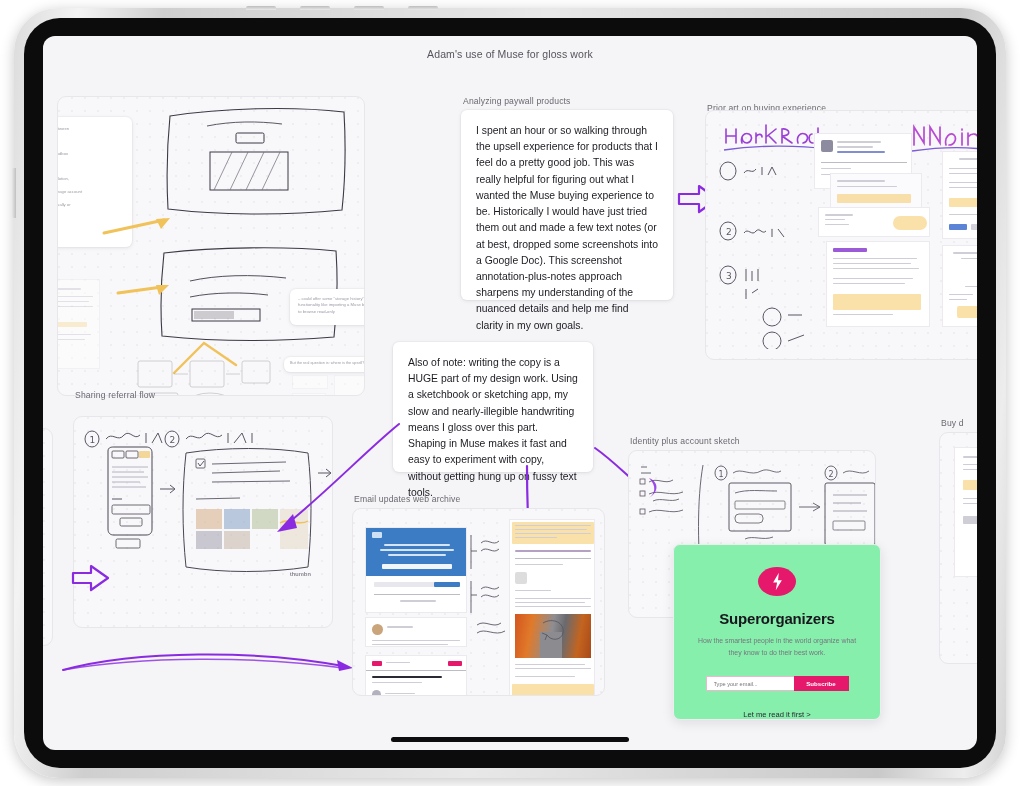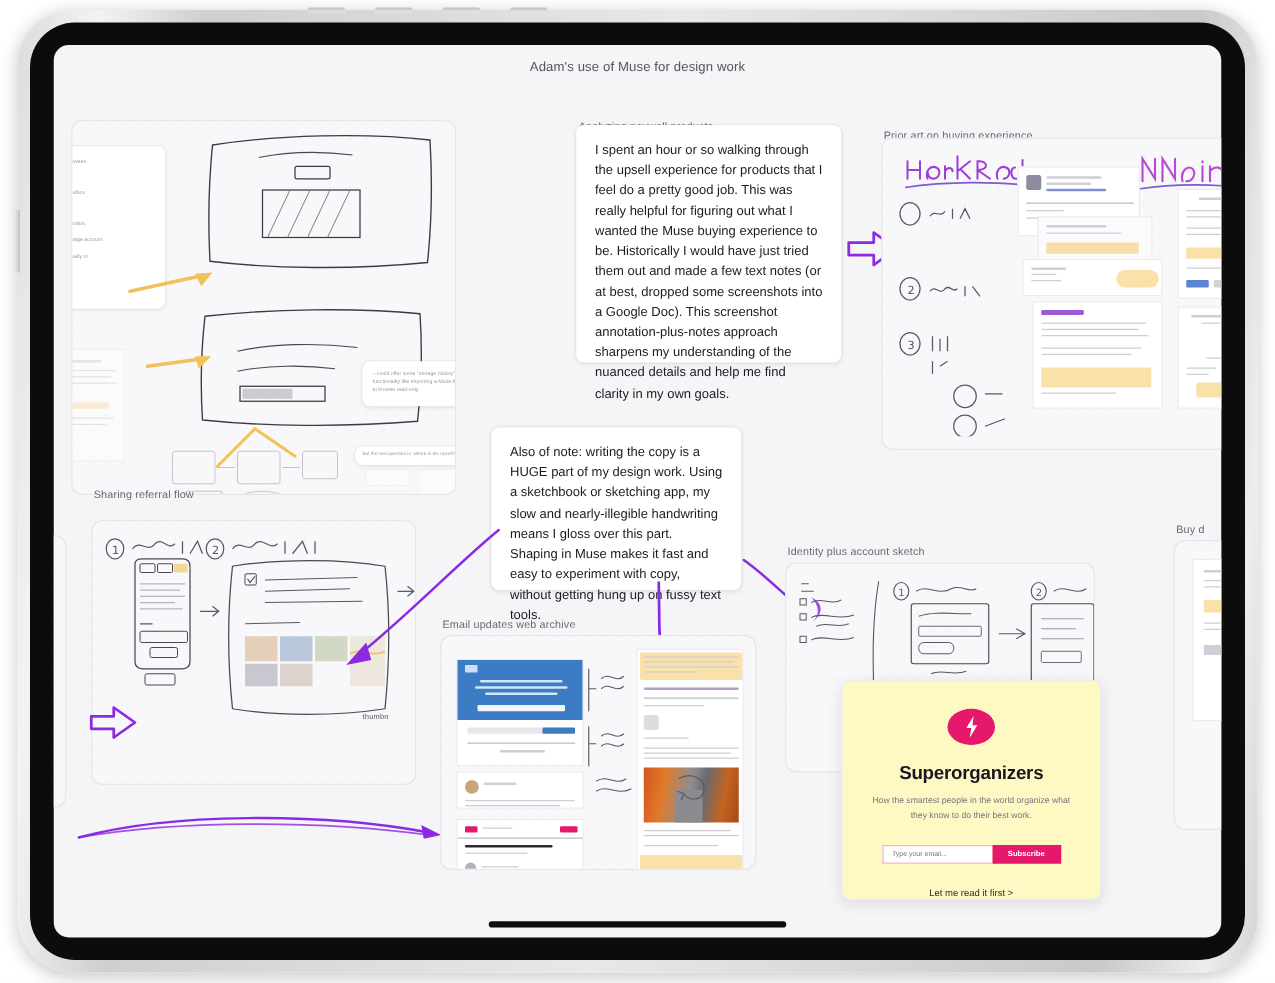--- a/index.html
+++ b/index.html
@@ -98,21 +98,21 @@
     font-size: 10.4px; line-height: 1.56; color: #1c1b22;
   }
   .note-faint p { font-size: 4.2px; line-height: 1.5; color: #9b9aa4; }
 
   
   .anno { position: absolute; pointer-events: none; }
 
   
   .so-card {
     position: absolute;
-    background: #fef9c3;
+    background: #86efac;
     border: 1px solid #edecef;
     border-radius: 7px;
     box-shadow: 0 3px 12px rgba(25,20,50,.10);
     display: flex; flex-direction: column; align-items: center;
     padding-top: 22px;
   }
   .so-logo {
     width: 38px; height: 38px; border-radius: 50%;
     background: #e6186c;
     display: flex; align-items: center; justify-content: center;
@@ -160,21 +160,21 @@
     <div class="vol-btn vol-b"></div>
     <div class="vol-btn vol-c"></div>
     <div class="vol-btn vol-d"></div>
     <div class="side-btn"></div>
   </div>
   <div class="ipad-bezel"></div>
 
   <div class="ipad-screen">
     <div id="canvas">
 
-      <div class="doc-title">Adam's use of Muse for design work</div>
+      <div class="doc-title">Adam's use of Muse for gloss work</div>
 
       <div class="board" style="left:14px; top:60px; width:308px; height:300px;">
         <div class="paper-grid"></div>
 
         <svg class="anno" style="left:104px; top:5px; width:190px; height:115px;" viewBox="0 0 190 115">
           <path d="M8 14 C60 6, 130 4, 182 10 C184 45, 183 80, 180 108 C120 114, 55 113, 6 107 C4 70, 5 44, 8 14 Z" fill="none" stroke="#3c3a44" stroke-width="1.1"></path>
           <path d="M45 24 C70 19, 96 19, 120 22" stroke="#4a4752" stroke-width="0.9" fill="none"></path>
           <rect x="74" y="31" width="28" height="10" rx="1.5" fill="none" stroke="#3c3a44" stroke-width="1"></rect>
           <rect x="48" y="50" width="78" height="38" fill="none" stroke="#3c3a44" stroke-width="1"></rect>
           <path d="M52 88 L70 50 M68 88 L86 50 M84 88 L102 50 M100 88 L118 50" stroke="#6d6a75" stroke-width=".7"></path>
@@ -243,21 +243,21 @@
           <div class="mini-bar" style="left:6px;top:59px;width:30px;height:1.2px;"></div>
         </div>
 
         <div class="mini" style="left:234px; top:278px; width:36px; height:14px; opacity:.45;"></div>
         <div class="mini" style="left:276px; top:278px; width:34px; height:22px; opacity:.45;"></div>
         <div class="mini" style="left:234px; top:296px; width:34px; height:18px; opacity:.45;"></div>
 
       </div>
 
       <div class="board-label" style="left:420px; top:60px;">Analyzing paywall products</div>
-      <div class="note" style="left:418px; top:64px; width:212px; height:190px;">
+      <div class="note" style="left:418px; top:74px; width:212px; height:190px;">
         <p>I spent an hour or so walking through the upsell experience for products that I feel do a pretty good job. This was really helpful for figuring out what I wanted the Muse buying experience to be. Historically I would have just tried them out and made a few text notes (or at best, dropped some screenshots into a Google Doc). This screenshot annotation-plus-notes approach sharpens my understanding of the nuanced details and help me find clarity in my own goals.</p>
       </div>
 
       <svg class="anno" style="left:634px; top:146px; width:44px; height:34px;" viewBox="0 0 44 34">
         <path d="M2 12 L22 12 L22 4 L40 17 L22 30 L22 22 L2 22 Z" fill="none" stroke="#8a2be2" stroke-width="2.2" stroke-linejoin="round"></path>
       </svg>
 
       <div class="board-label" style="left:664px; top:67px;">Prior art on buying experience</div>
       <div class="board" style="left:662px; top:74px; width:300px; height:250px;">
         <div class="paper-grid"></div>

